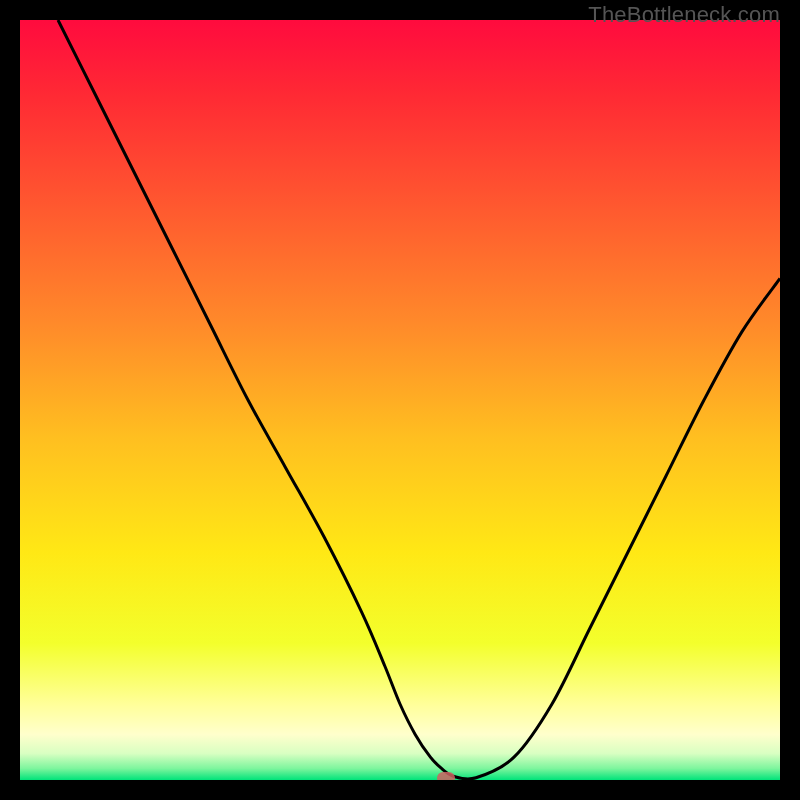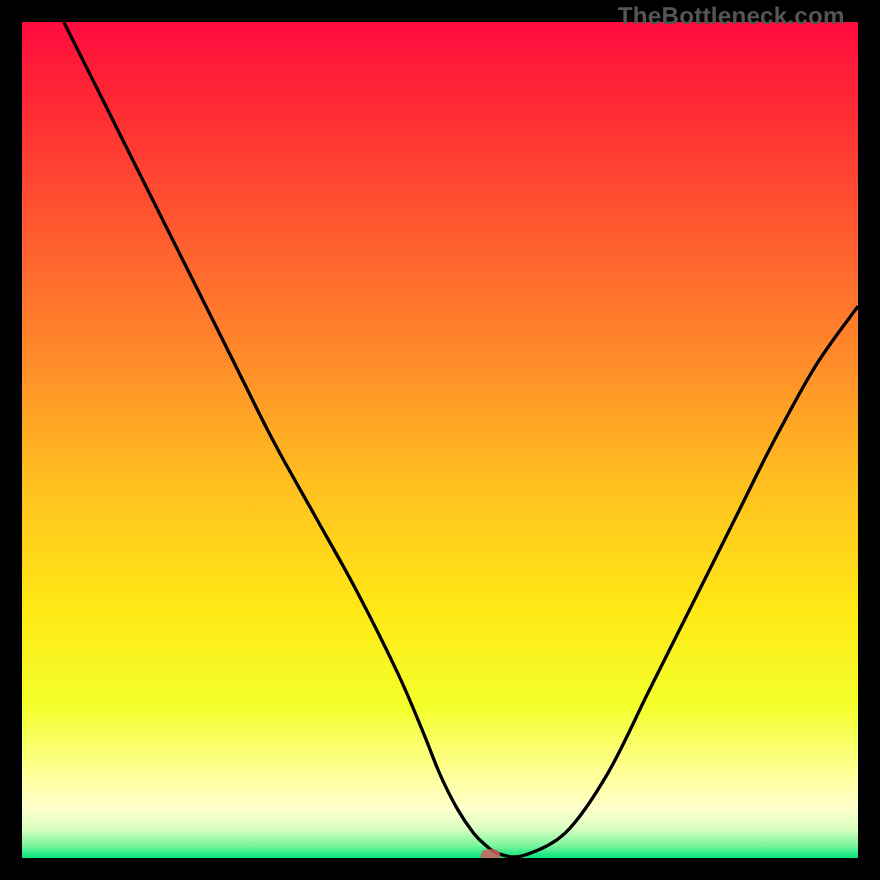--- a/index.html
+++ b/index.html
@@ -31,24 +31,24 @@
   .gradient-bg {
     position: absolute;
     left: 0;
     top: 0;
     width: 100%;
     height: 100%;
   }
   .watermark {
     position: absolute;
     top: 2px;
-    right: 32px;
+    right: 20px;
     color: #555;
     font-size: 22px;
-    font-weight: 700;
+    font-weight: 400;
     letter-spacing: 0.2px;
     user-select: none;
   }
   svg {
     position: absolute;
     left: 0;
     top: 0;
   }
   
   .marker {

